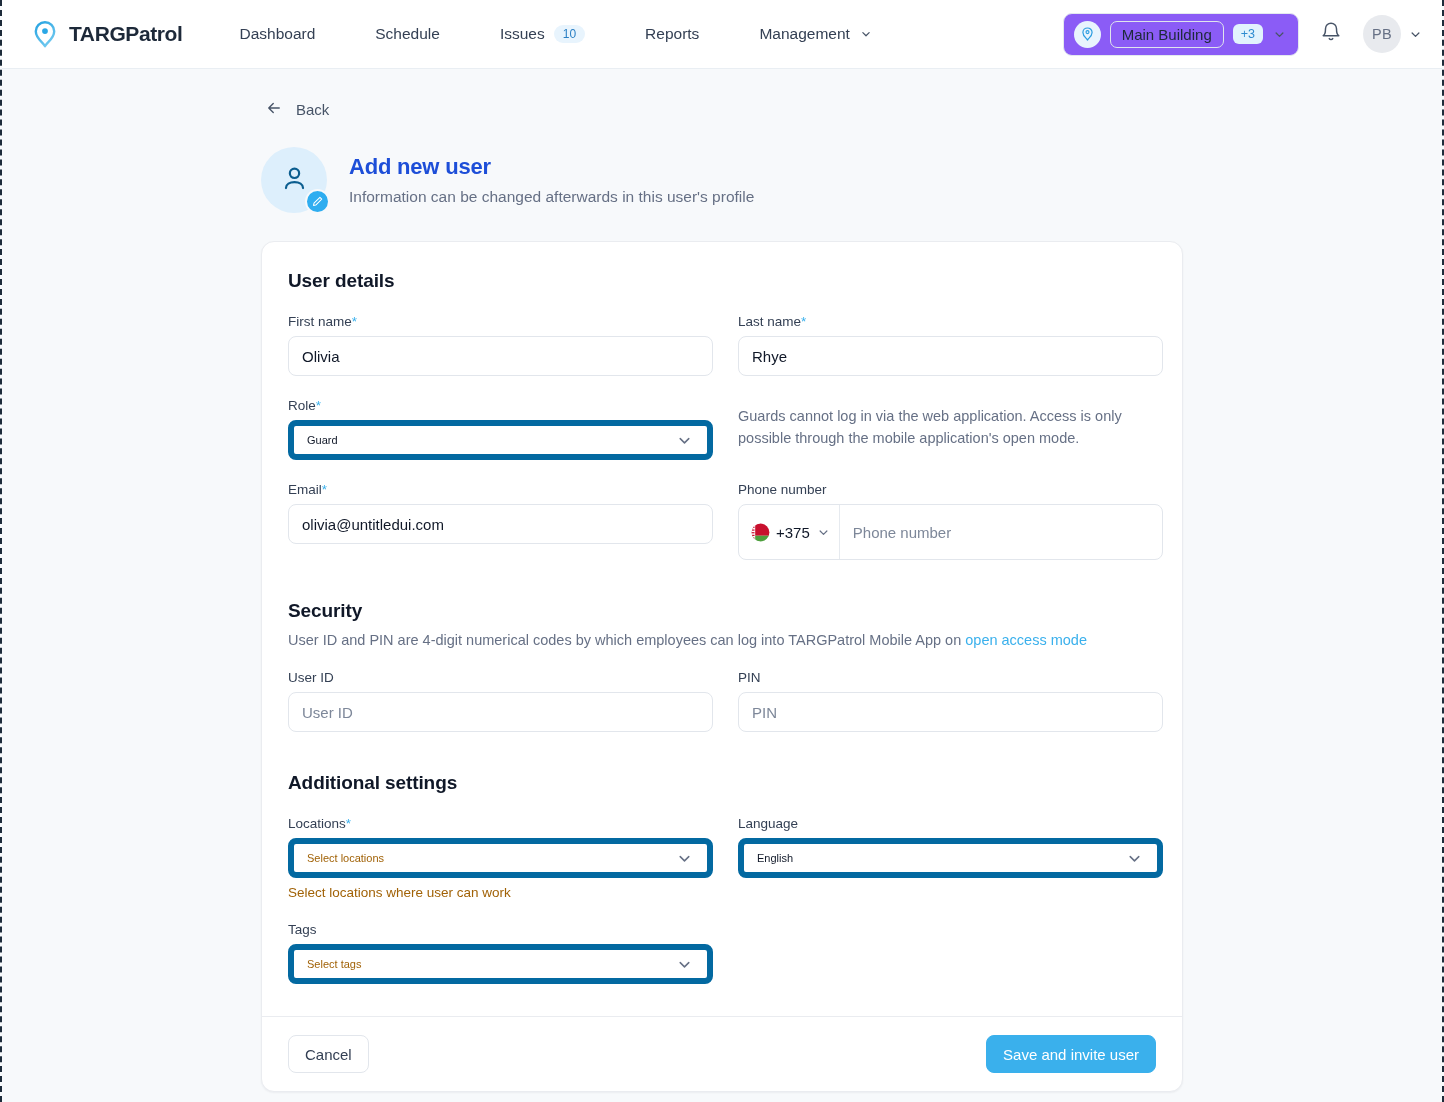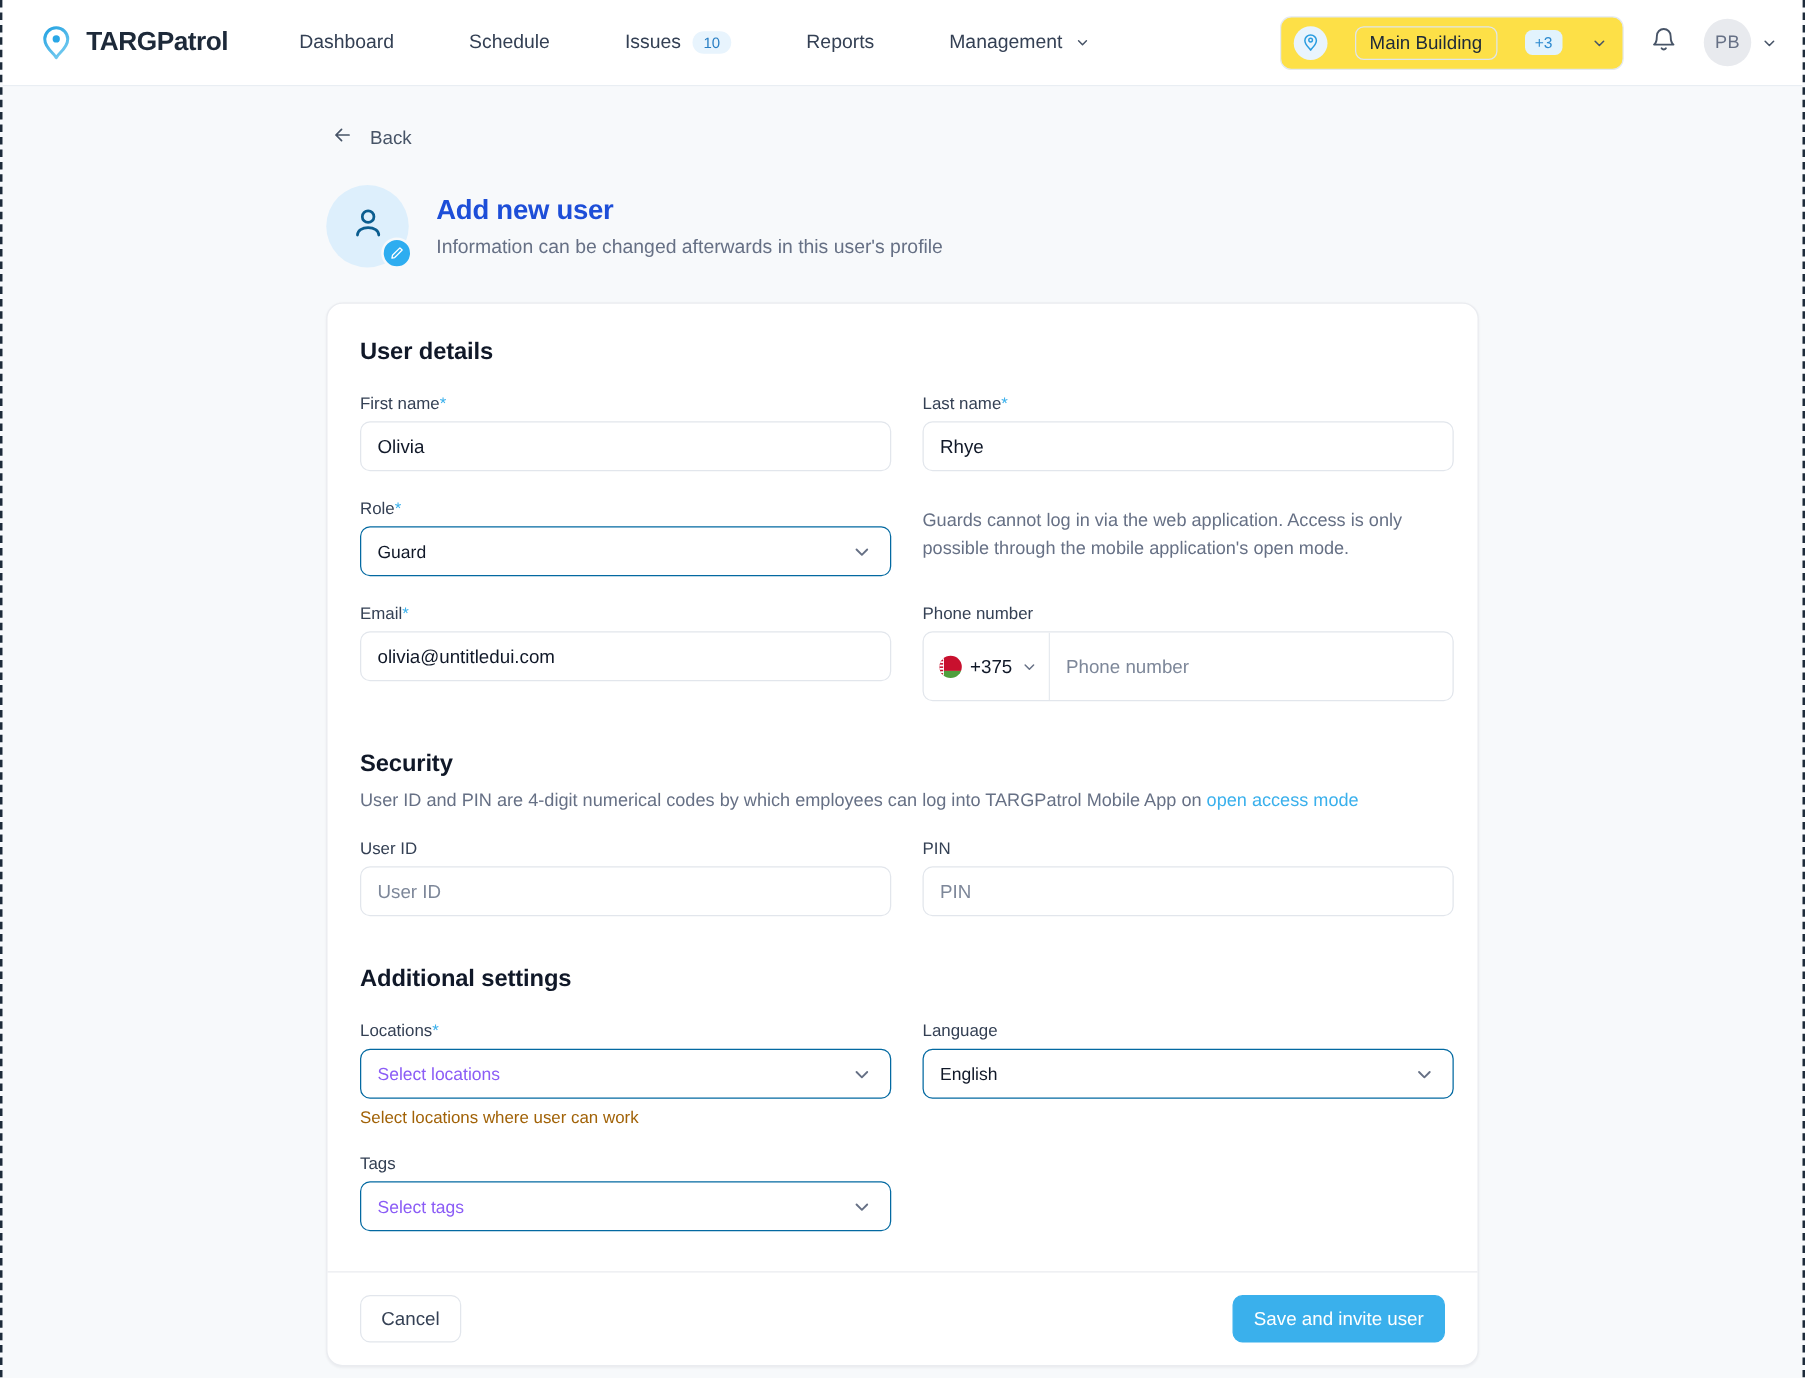--- a/index.html
+++ b/index.html
@@ -85,26 +85,26 @@
   .nav-right {
     margin-left: auto;
     display: flex;
     align-items: center;
     gap: 14px;
   }
 
   .loc-picker {
     display: flex;
     align-items: center;
-    gap: 22px;
+    gap: 9px;
     border: 1px solid #e4e9ef;
     border-radius: 9px;
     padding: 7px 12px 7px 10px;
     cursor: pointer;
-    background: #fde047;
+    background: #8b5cf6;
   }
   .loc-pin {
     width: 27px; height: 27px;
     border-radius: 50%;
     background: #e9f4fd;
     display: flex; align-items: center; justify-content: center;
     flex: none;
   }
   .loc-chip {
     border: 1px solid #dfe5ec;
@@ -258,31 +258,31 @@
     color: #101828;
     background: #fff;
     outline: none;
   }
   .input::placeholder { color: #7d8799; }
 
   .select {
     position: relative;
     width: 100%;
     height: 40px;
-    border: 1px solid #0369a1;
+    border: 6px solid #0369a1;
     border-radius: 8px;
     display: flex;
     align-items: center;
     padding: 0 13px;
-    font-size: 14px;
+    font-size: 11px;
     color: #101828;
     background: #fff;
     cursor: pointer;
   }
-  .select.placeholder-val { color: #8b5cf6; }
+  .select.placeholder-val { color: #a16207; }
   .select .sel-chev {
     margin-left: auto;
     color: #667085;
     display: flex;
   }
 
   .helper {
     margin-top: 7px;
     font-size: 13.5px;
     color: #a16207;

